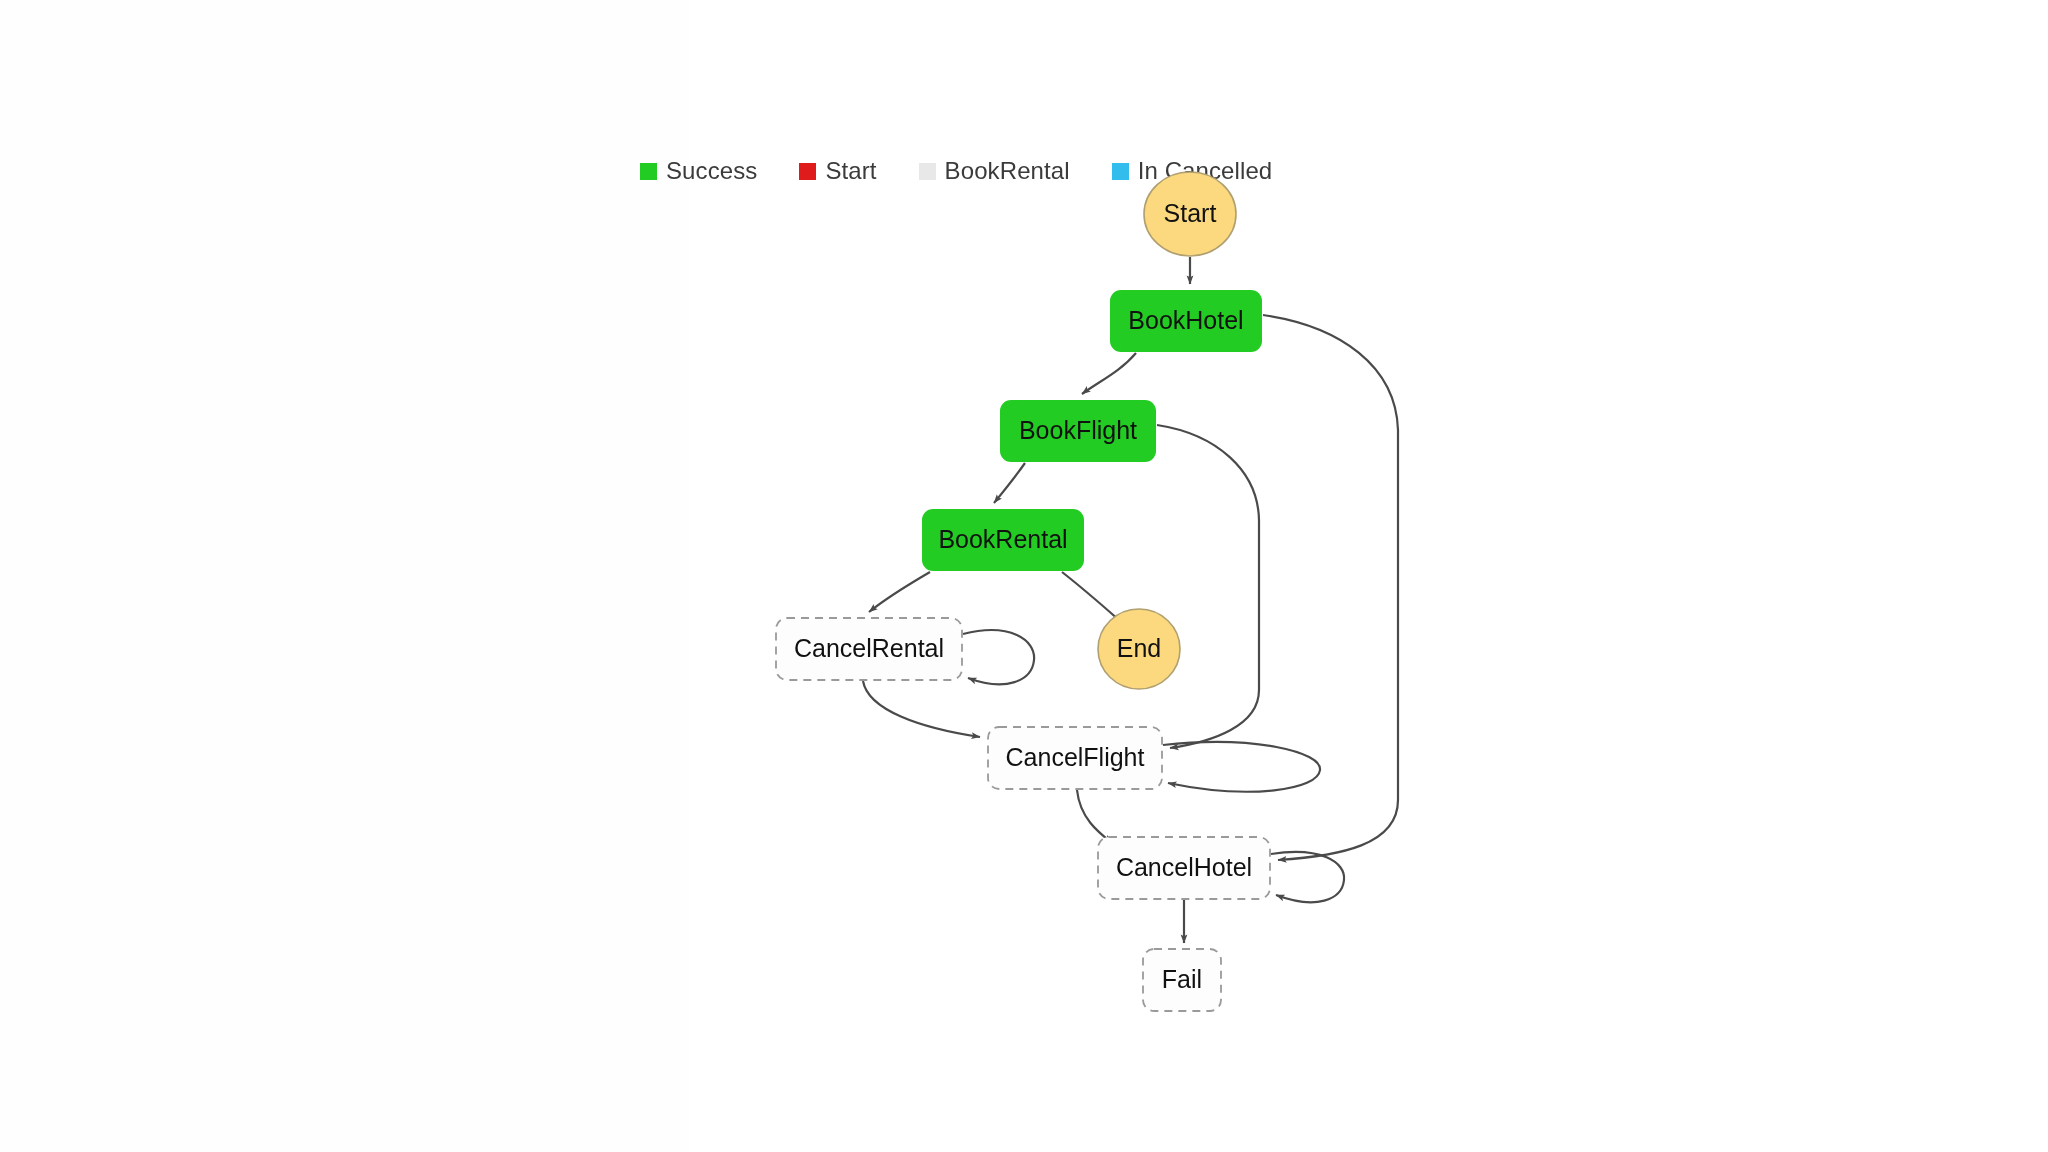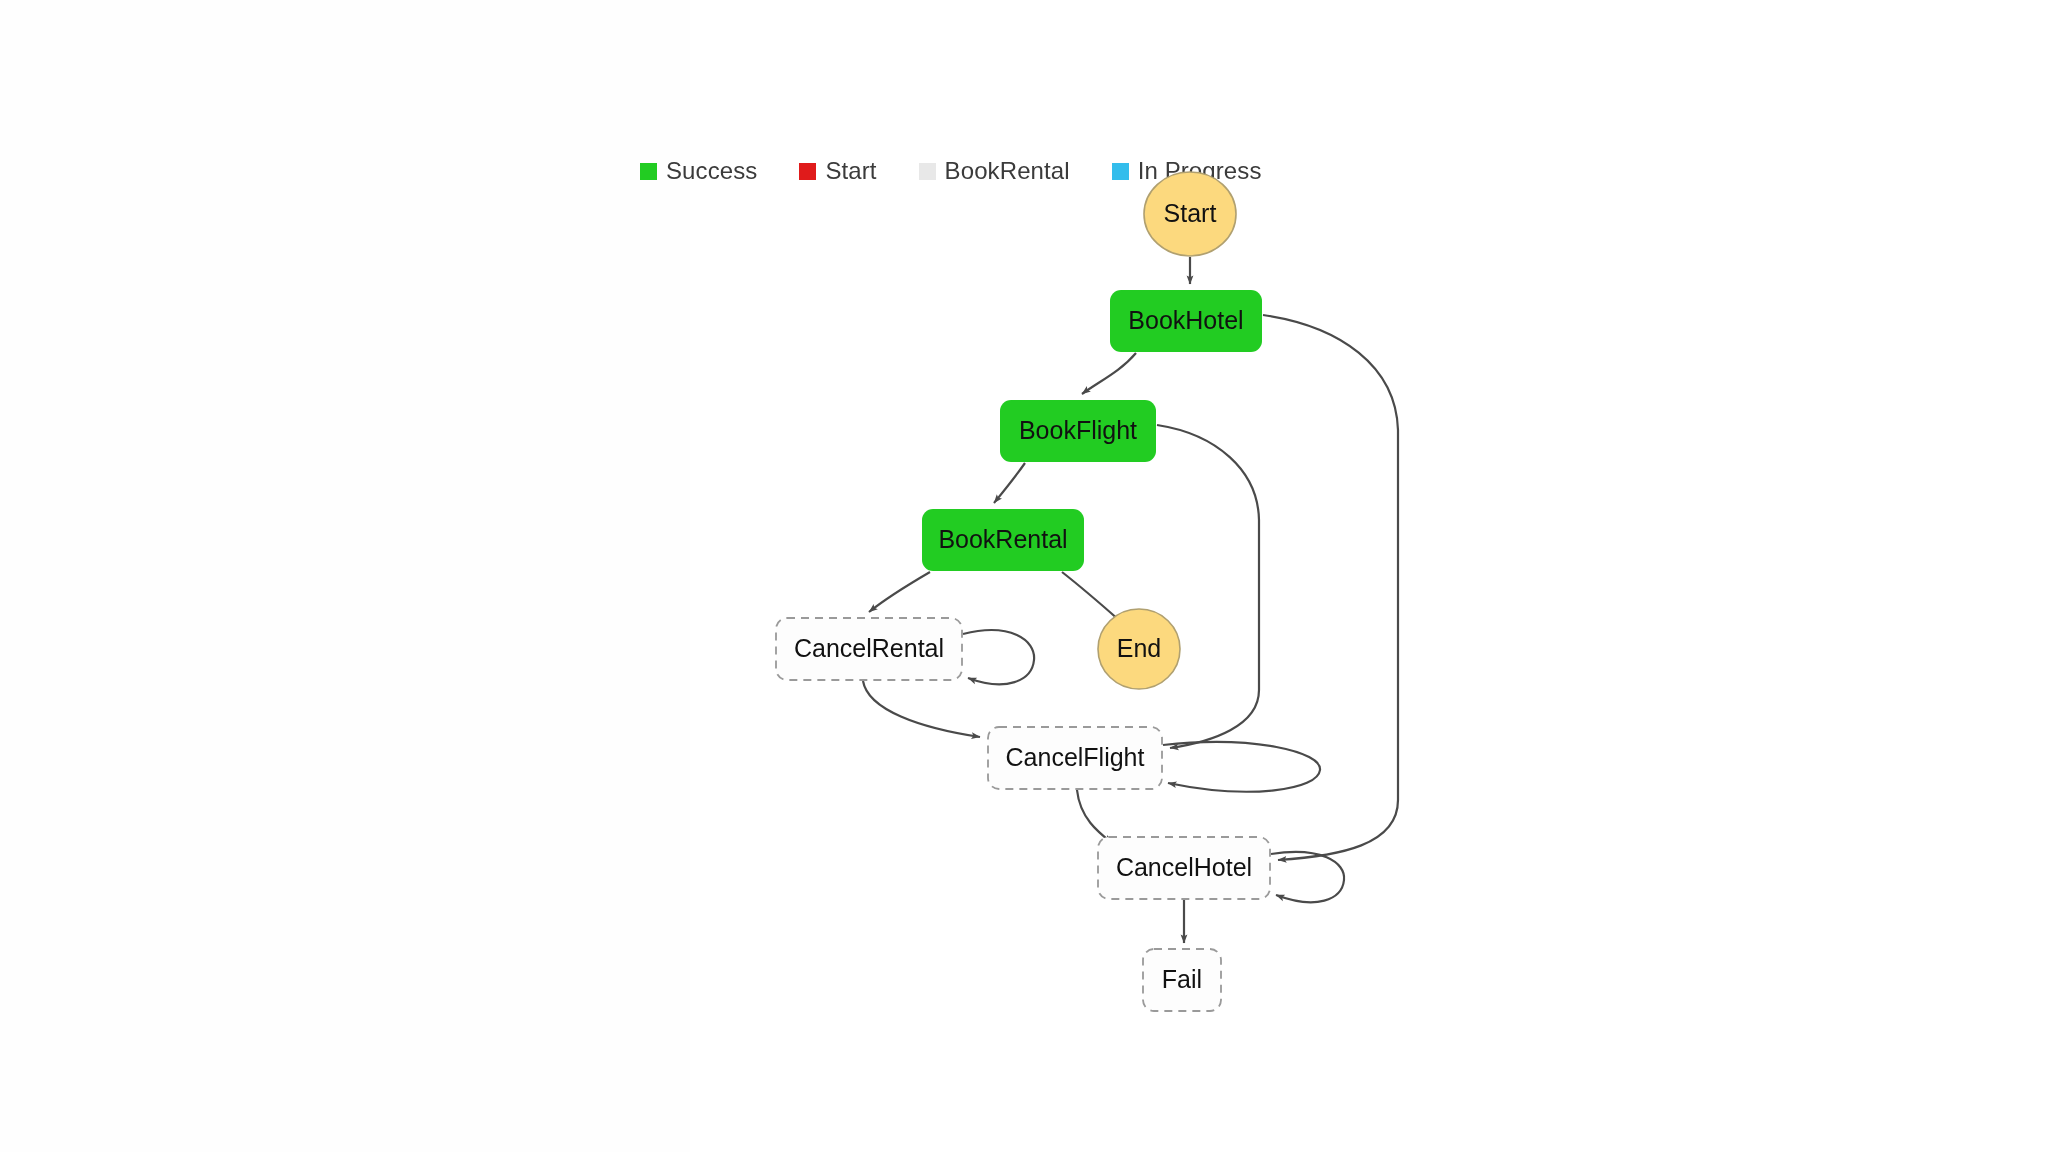--- a/index.html
+++ b/index.html
@@ -98,21 +98,21 @@
     <div class="legend-entry">
       <span class="legend-swatch" style="background: rgb(224, 27, 27);"></span>
       <span class="legend-label">Start</span>
     </div>
     <div class="legend-entry">
       <span class="legend-swatch" style="background: rgb(232, 232, 232);"></span>
       <span class="legend-label">BookRental</span>
     </div>
     <div class="legend-entry">
       <span class="legend-swatch" style="background: rgb(51, 189, 236);"></span>
-      <span class="legend-label">In Progress</span>
+      <span class="legend-label">In Cancelled</span>
     </div>
   </div>
 
   <svg id="graph" width="2048" height="1152" viewBox="0 0 2048 1152">
     <defs>
       <marker id="arrowhead" markerWidth="11" markerHeight="11" refX="8.6" refY="4" orient="auto" markerUnits="userSpaceOnUse">
         <path d="M 0,0.6 L 9,4 L 0,7.4 L 1.9,4 Z" fill="#4a4a4a"></path>
       </marker>
     </defs>
     <g id="edge-layer">

